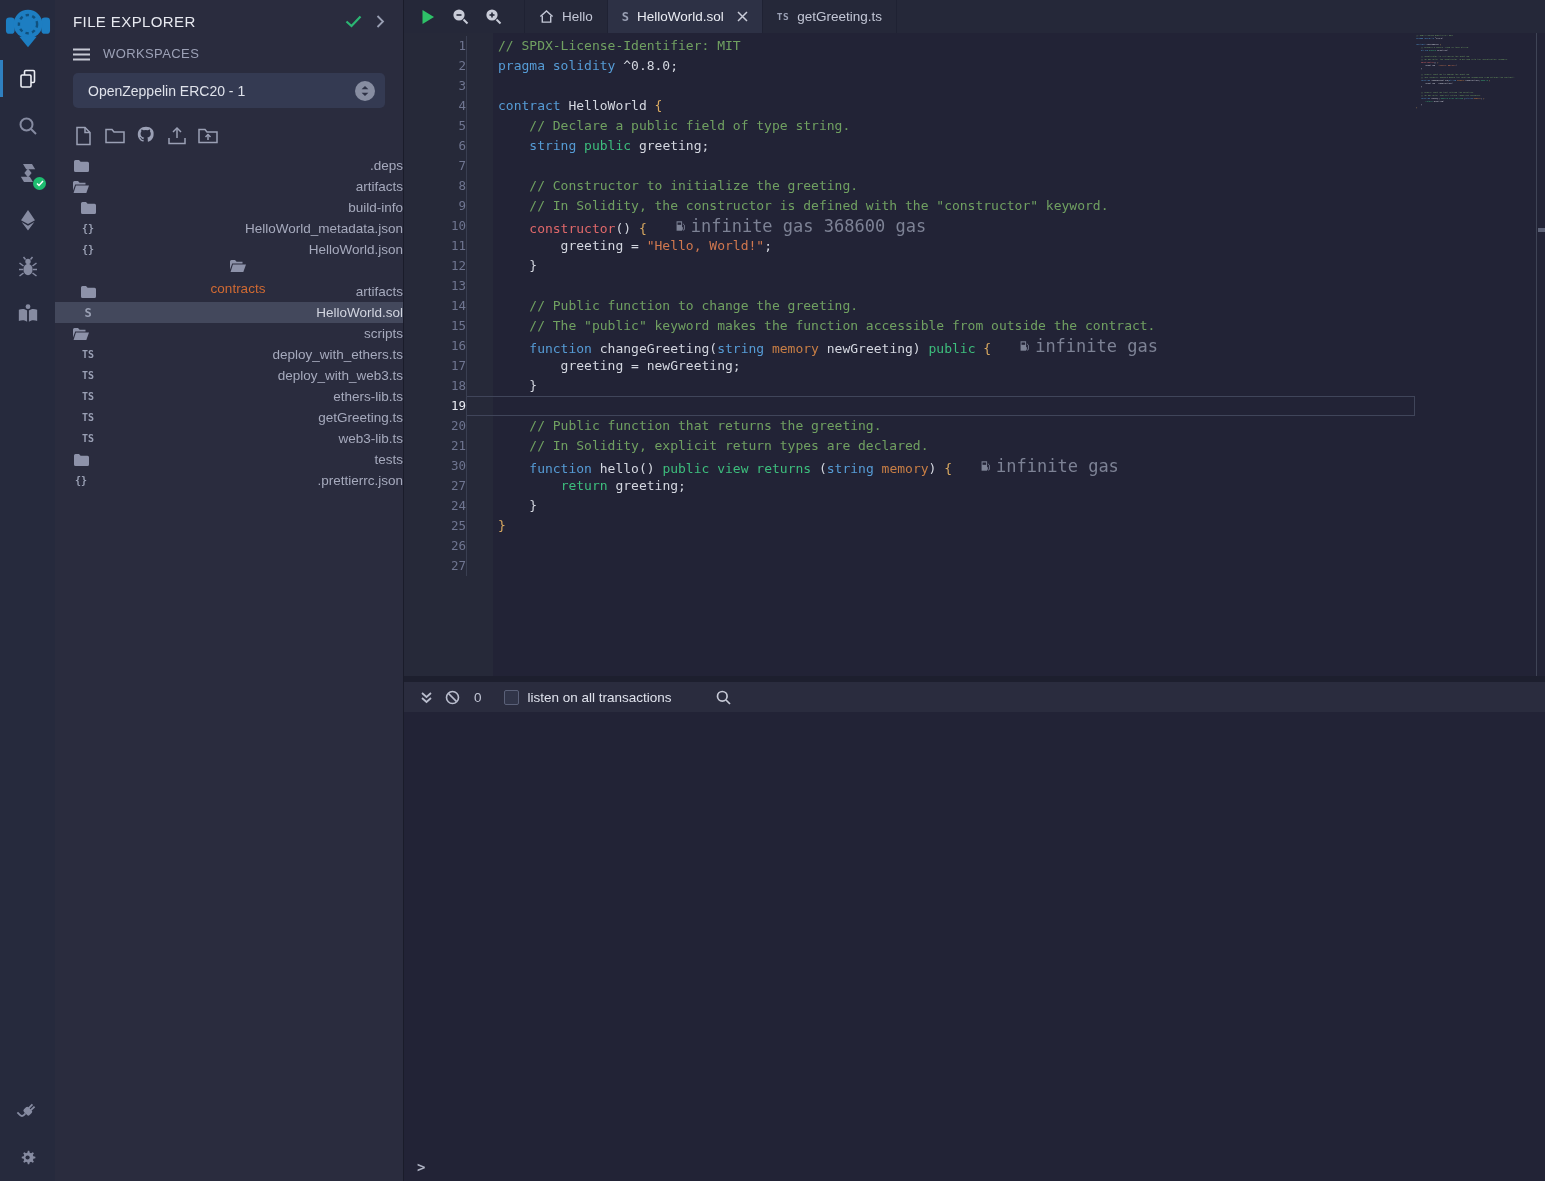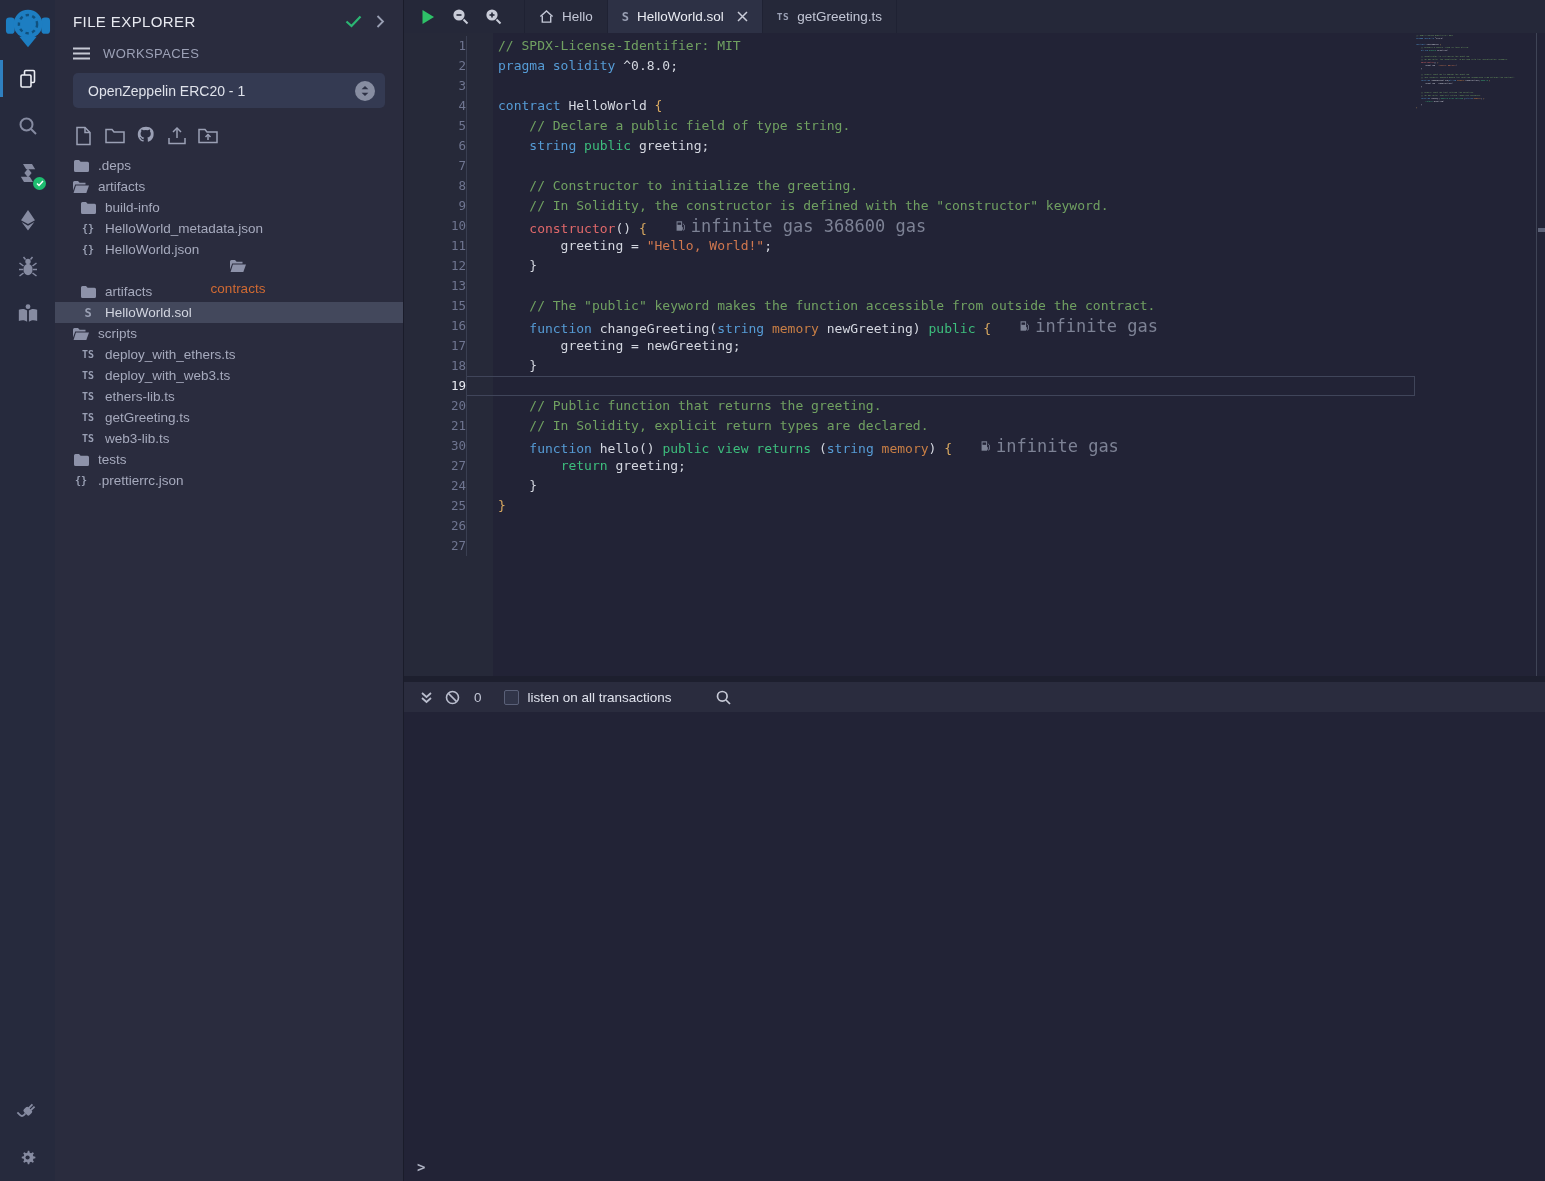--- a/index.html
+++ b/index.html
@@ -18,33 +18,33 @@
   .ab-badge { position:absolute; right:9px; bottom:6px; width:13px; height:13px; border-radius:50%;
     background:#1ebd70; display:flex; align-items:center; justify-content:center; }
   .ab-spacer { flex:1; }
 
   
   .side-panel { width:349px; background:#2a2c3e; flex:none; display:flex; flex-direction:column;
     border-right:1px solid #1a1c2a; }
   .sp-header { display:flex; align-items:center; padding:13px 18px 6px 18px; }
   .sp-title { flex:1; color:#e7e9f0; font-size:15px; letter-spacing:.4px; font-weight:500; }
   .sp-header .hicon { margin-left:14px; cursor:pointer; display:flex; }
-  .ws-row { display:flex; align-items:center; gap:13px; padding:10px 18px 4px 18px; }
+  .ws-row { display:flex; align-items:flex-end; gap:13px; padding:10px 18px 4px 18px; }
   .ws-label { color:#9ca1b6; font-size:13px; letter-spacing:.4px; }
   .ws-select { margin:8px 18px 4px 18px; height:35px; background:#343a52; border-radius:5px;
     display:flex; align-items:center; padding:0 10px 0 15px; cursor:pointer; }
   .ws-select-text { flex:1; color:#dfe2ea; font-size:14px; }
   .sp-toolbar { display:flex; gap:10px; padding:13px 18px 4px 18px; }
   .sp-toolbar .tb-icon { width:21px; height:21px; display:flex; align-items:center;
     justify-content:center; cursor:pointer; }
 
   
   .tree { margin-top:5px; flex:1; overflow:hidden; }
   .tree-row { height:21px; display:flex; align-items:center; gap:9px; padding-left:18px;
-    color:#a6aabd; font-size:13.5px; cursor:pointer; white-space:nowrap; }
+    color:#a6aabd; font-size:13.5px; cursor:pointer; white-space:nowrap;justify-content:space-between; }
   .tree-row.indent1 { padding-left:25px; }
   .tree-row.selected { background:#43485c; color:#d2d5e0; }
   .tree-row.accent { color:#d06a33;flex-direction:column; }
   .tico { width:16px; flex:none; display:flex; justify-content:center; align-items:center; }
   .tico-text { font-family:"DejaVu Sans Mono",monospace; font-weight:bold; color:#9aa0b4;
     font-size:10px; }
   .tico-text.sol { font-size:12px; }
 
   
   .main { flex:1; min-width:0; display:flex; flex-direction:column; }
@@ -488,20 +488,24 @@
             <span class="ln">11</span>
             <span class="lc"><span class="tk-p">        greeting = </span><span class="tk-s">"Hello, World!"</span><span class="tk-p">;</span></span>
           </div>
           <div class="line">
             <span class="ln">12</span>
             <span class="lc"><span class="tk-p">    }</span></span>
           </div>
           <div class="line">
             <span class="ln">13</span>
             <span class="lc"></span>
+          </div>
+          <div class="line">
+            <span class="ln">14</span>
+            <span class="lc"><span class="tk-p">    </span><span class="tk-c">// Public function to change the greeting.</span></span>
           </div>
           <div class="line">
             <span class="ln">15</span>
             <span class="lc"><span class="tk-p">    </span><span class="tk-c">// The "public" keyword makes the function accessible from outside the contract.</span></span>
           </div>
           <div class="line">
             <span class="ln">16</span>
             <span class="lc"><span class="tk-p">    </span><span class="tk-k">function</span><span class="tk-p"> changeGreeting(</span><span class="tk-k">string</span><span class="tk-p"> </span><span class="tk-m">memory</span><span class="tk-p"> newGreeting) </span><span class="tk-g">public</span><span class="tk-p"> </span><span class="tk-b">{</span><span class="gas"><svg width="11" height="12" viewBox="0 0 14 14">
                   <path fill="#7d8295" d="M2 1h7v12H2z"></path>
                   <rect x="3.2" y="2.5" width="4.6" height="3" fill="#222336"></rect>

